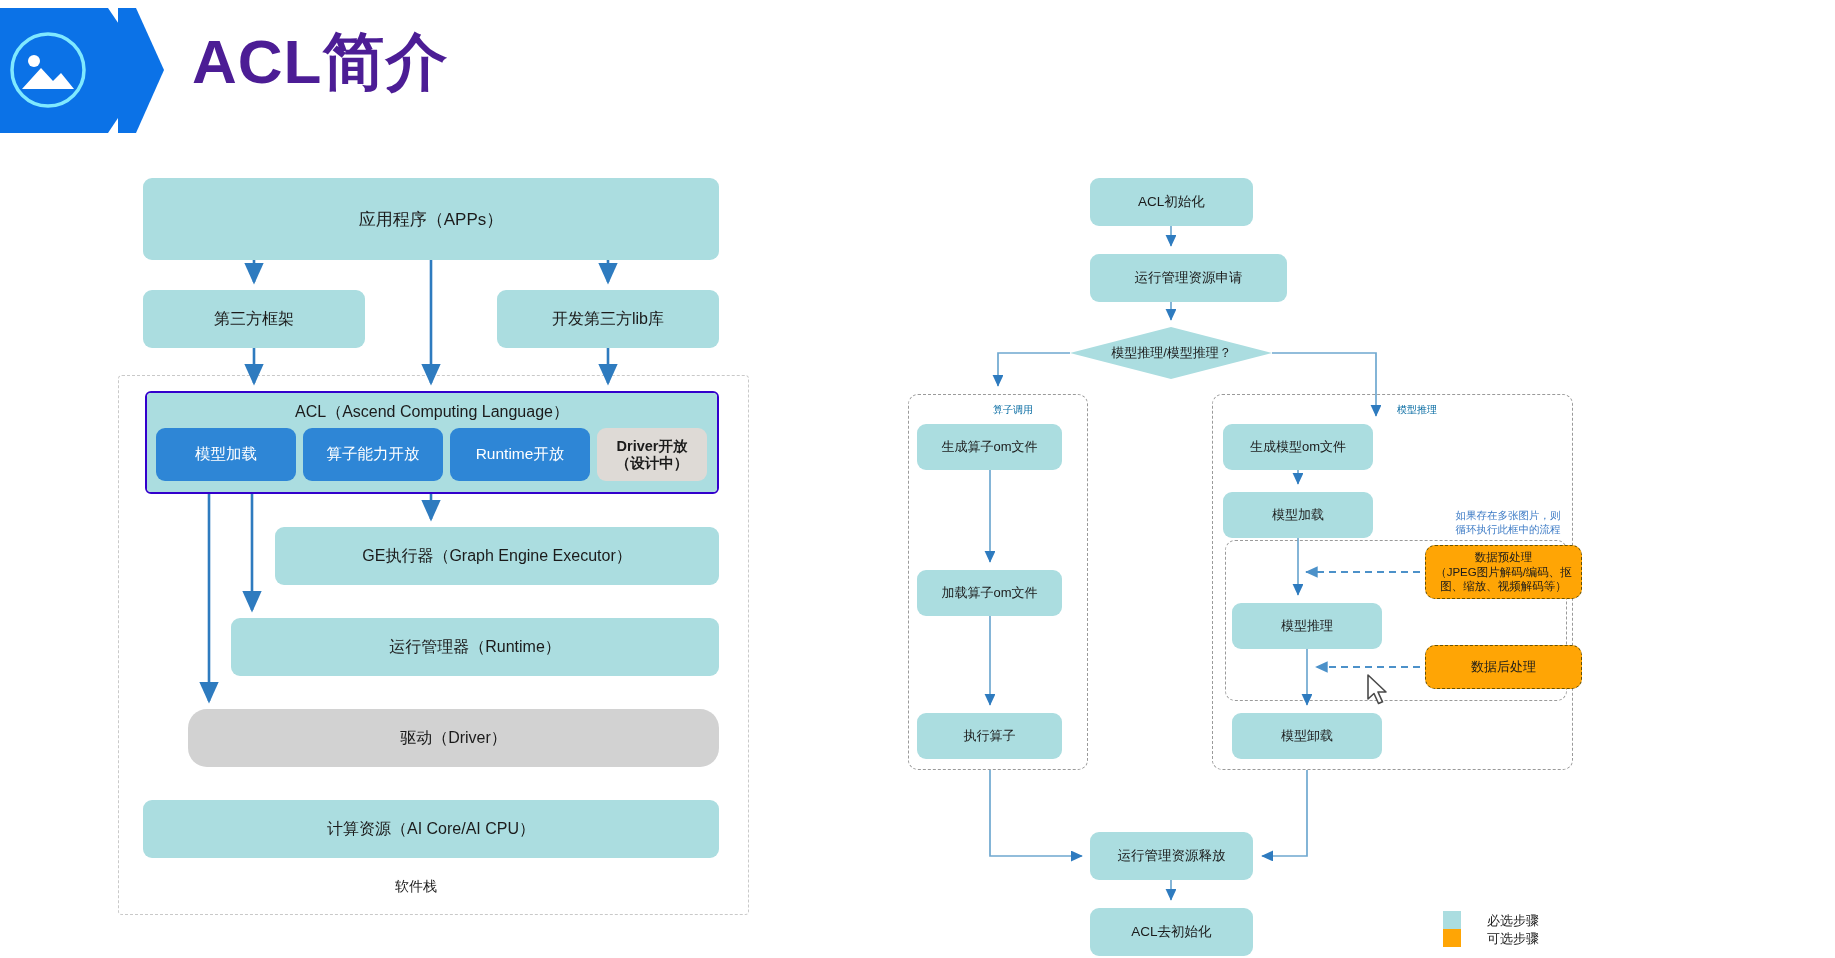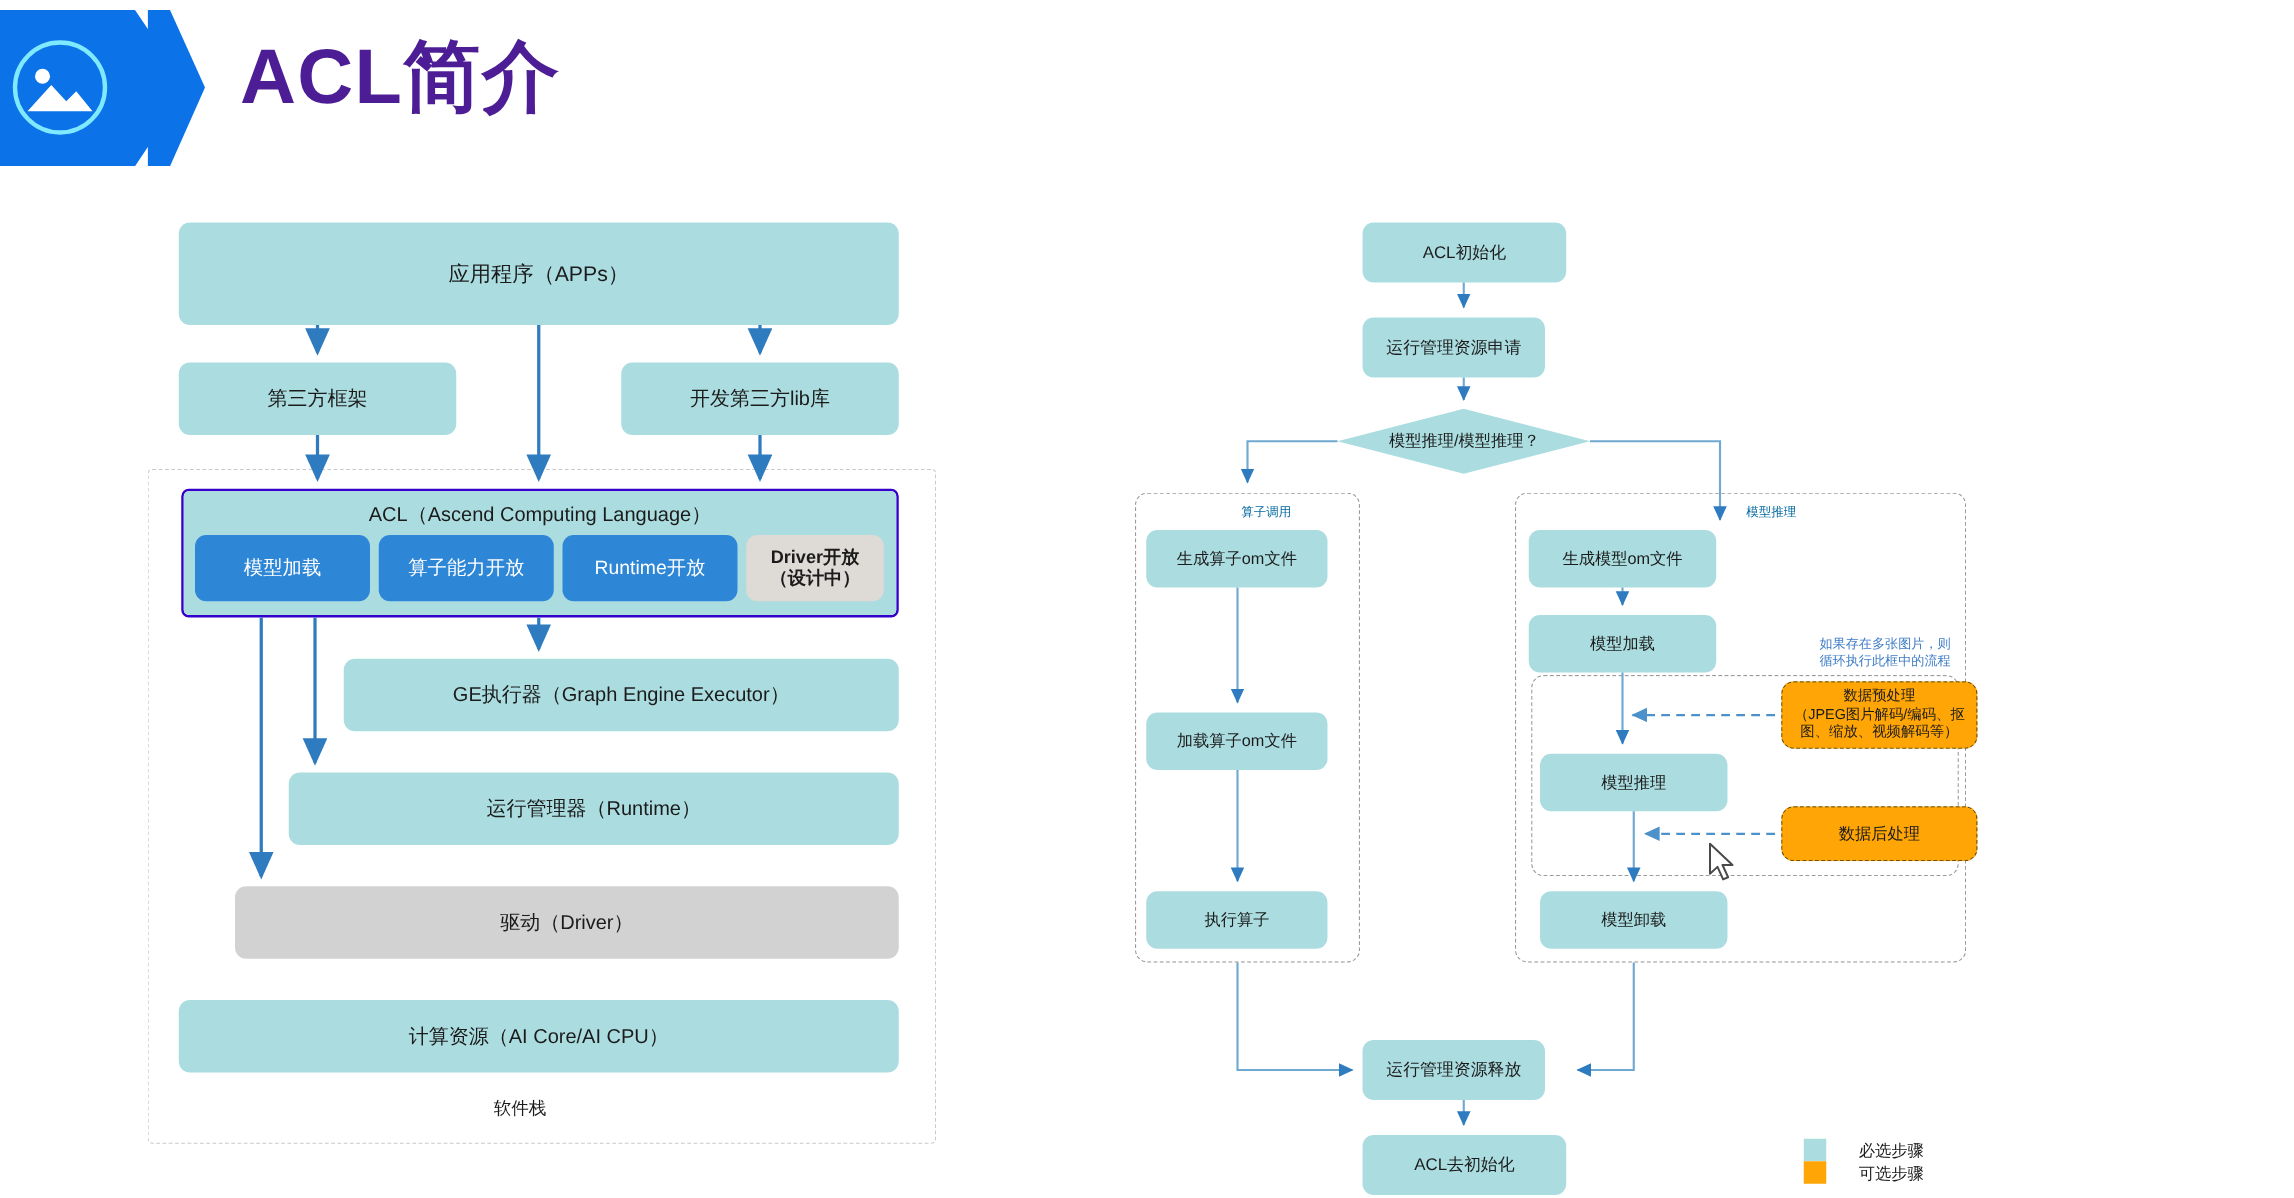--- a/index.html
+++ b/index.html
@@ -32,21 +32,21 @@
     white-space:nowrap;line-height:1.1;
   }
 
   
   .node{
     position:absolute;box-sizing:border-box;
     display:flex;align-items:center;justify-content:center;
     text-align:center;color:#1b1b1b;
   }
   .teal{background:#ABDDE0;border-radius:9px;}
-  .grey{background:#D2D2D2;border-radius:9px;}
+  .grey{background:#D2D2D2;border-radius:19px;}
   .blue{background:#2E86D6;border-radius:9px;color:#ffffff;}
   .greyish{background:#DEDAD6;border-radius:9px;color:#1b1b1b;font-weight:bold;}
   .orange{background:#FFA505;border:1.5px dashed #6a5200;border-radius:10px;color:#1b1b1b;}
 
   .dashbox{
     position:absolute;box-sizing:border-box;
     border:1.4px dashed #9a9a9a;border-radius:10px;
   }
   .dashbox-lite{
     position:absolute;box-sizing:border-box;
@@ -118,21 +118,21 @@
 
   <div class="dashbox" style="left:908px;top:394px;width:180px;height:376px;"></div>
   <div class="dash-label" style="left:963px;top:403px;">算子调用</div>
 
   <div class="dashbox" style="left:1212px;top:394px;width:361px;height:376px;"></div>
   <div class="dash-label" style="left:1367px;top:403px;">模型推理</div>
 
   <div class="dashbox" style="left:1225px;top:540px;width:342px;height:161px;"></div>
 
   <div class="node teal" style="left:1090px;top:178px;width:163px;height:48px;font-size:13.5px;">ACL初始化</div>
-  <div class="node teal" style="left:1090px;top:254px;width:146px;height:48px;font-size:13.5px;">运行管理资源申请</div>
+  <div class="node teal" style="left:1090px;top:254px;width:197px;height:48px;font-size:13.5px;">运行管理资源申请</div>
 
   <svg class="arrows" style="z-index:1;">
     <polygon points="1171,327 1272,353 1171,379 1070,353" fill="#ABDDE0"></polygon>
   </svg>
   <div class="node" style="left:1095px;top:339px;width:153px;height:28px;font-size:13px;z-index:2;">模型推理/模型推理？</div>
 
   <div class="node teal" style="left:917px;top:424px;width:145px;height:46px;font-size:13px;">生成算子om文件</div>
   <div class="node teal" style="left:917px;top:570px;width:145px;height:46px;font-size:13px;">加载算子om文件</div>
   <div class="node teal" style="left:917px;top:713px;width:145px;height:46px;font-size:13px;">执行算子</div>
 
@@ -142,21 +142,21 @@
   <div class="node teal" style="left:1232px;top:713px;width:150px;height:46px;font-size:13px;">模型卸载</div>
 
   <div class="node orange" style="left:1425px;top:545px;width:157px;height:54px;font-size:11.5px;line-height:1.25;white-space:pre-line;">数据预处理
 （JPEG图片解码/编码、抠
 图、缩放、视频解码等）</div>
   <div class="node orange" style="left:1425px;top:645px;width:157px;height:44px;font-size:13px;">数据后处理</div>
 
   <div class="note" style="left:1428px;top:508px;width:160px;">如果存在多张图片，则
 循环执行此框中的流程</div>
 
-  <div class="node teal" style="left:1090px;top:832px;width:146px;height:48px;font-size:13.5px;">运行管理资源释放</div>
+  <div class="node teal" style="left:1090px;top:832px;width:163px;height:48px;font-size:13.5px;">运行管理资源释放</div>
   <div class="node teal" style="left:1090px;top:908px;width:163px;height:48px;font-size:13.5px;">ACL去初始化</div>
 
   <svg class="arrows">
     <defs>
       <marker id="ah" markerWidth="9" markerHeight="9" refX="6.5" refY="3.2" orient="auto">
         <path d="M0,0 L7,3.2 L0,6.4 z" fill="#2E7BBF"></path>
       </marker>
       <marker id="ahL" markerWidth="11" markerHeight="11" refX="7.5" refY="3.8" orient="auto">
         <path d="M0,0 L8.5,3.8 L0,7.6 z" fill="#2E7BBF"></path>
       </marker>

